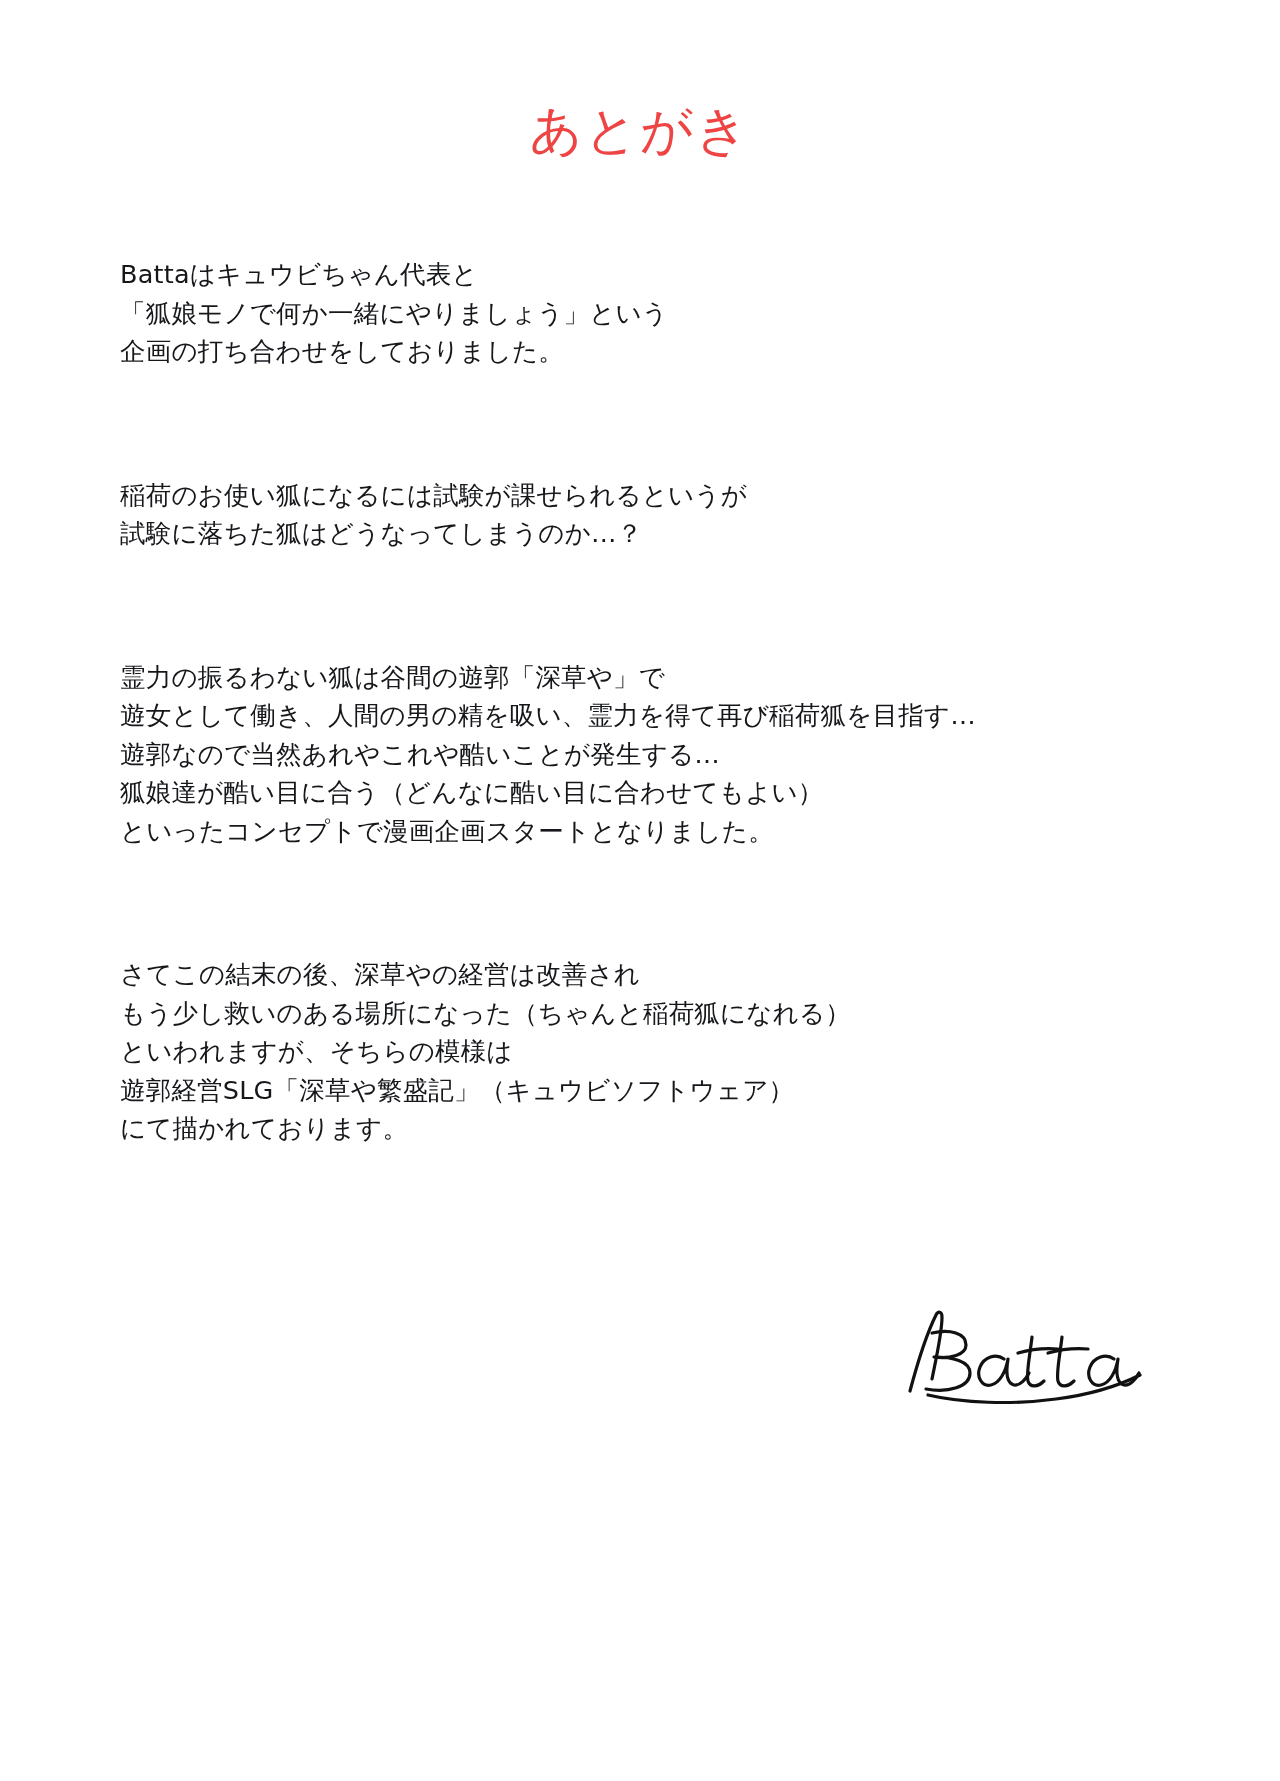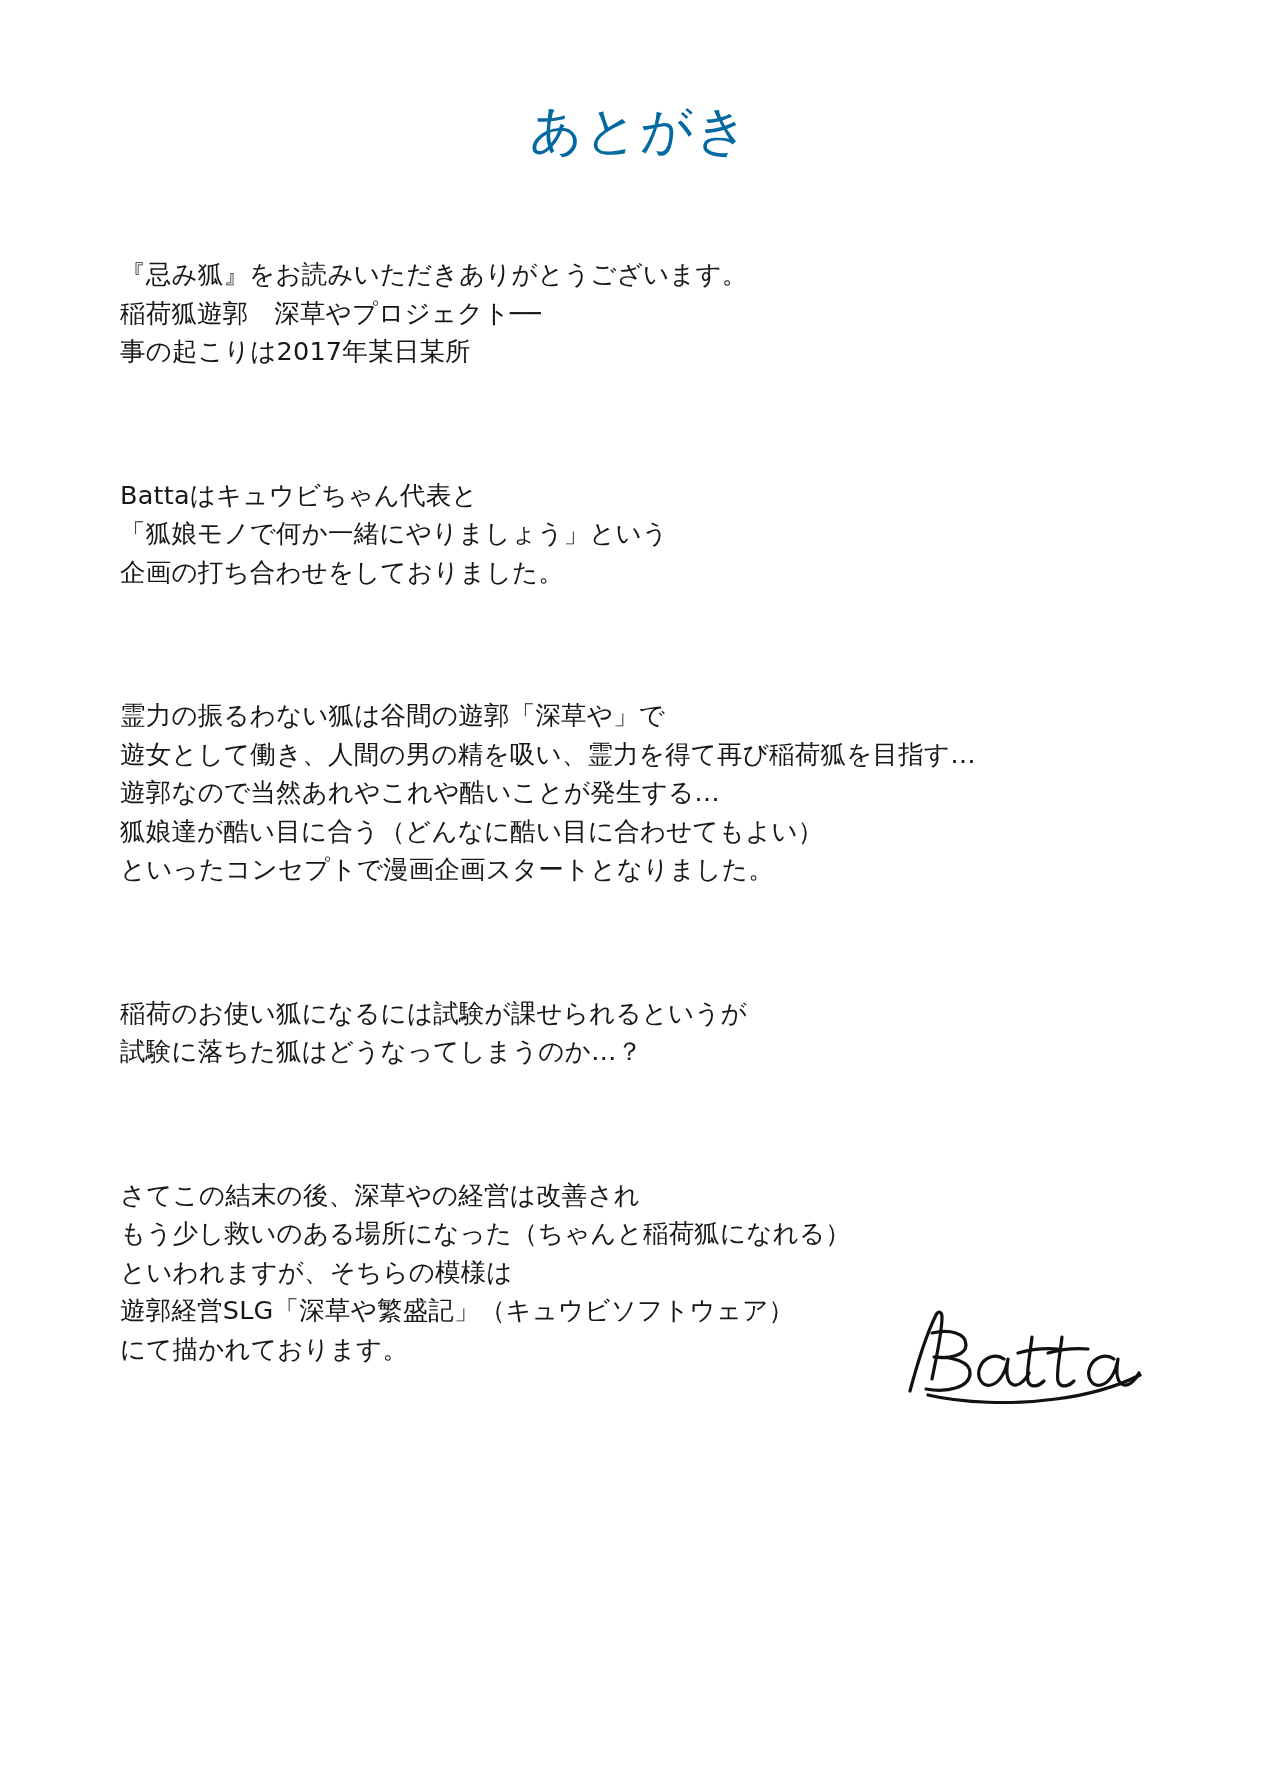--- a/index.html
+++ b/index.html
@@ -25,21 +25,21 @@
   }
   .title {
     position: absolute;
     top: 96px;
     left: 0;
     width: 1280px;
     text-align: center;
     font-size: 52px;
     font-weight: 400;
     letter-spacing: 2px;
-    color: #0369a1;
+    color: #ef4444;
     font-family: "DejaVu Sans", "Liberation Sans", sans-serif;
   }
   .body-text {
     position: absolute;
     left: 120px;
     top: 178px;
     width: 1000px;
     font-size: 25.5px;
     line-height: 38.5px;
     color: #15171a;
@@ -62,33 +62,30 @@
   .signature svg { display: block; width: 100%; height: 100%; }
 </style>
 </head>
 <body>
 
 <div class="page">
 
   <div class="title">あとがき</div>
 
   <div class="body-text">
-    <p class="para">『忌み狐』をお読みいただきありがとうございます。
-稲荷狐遊郭　深草やプロジェクト──
-事の起こりは2017年某日某所</p>
     <p class="para">Battaはキュウビちゃん代表と
 「狐娘モノで何か一緒にやりましょう」という
 企画の打ち合わせをしておりました。</p>
+    <p class="para">稲荷のお使い狐になるには試験が課せられるというが
+試験に落ちた狐はどうなってしまうのか…？</p>
     <p class="para">霊力の振るわない狐は谷間の遊郭「深草や」で
 遊女として働き、人間の男の精を吸い、霊力を得て再び稲荷狐を目指す…
 遊郭なので当然あれやこれや酷いことが発生する…
 狐娘達が酷い目に合う（どんなに酷い目に合わせてもよい）
 といったコンセプトで漫画企画スタートとなりました。</p>
-    <p class="para">稲荷のお使い狐になるには試験が課せられるというが
-試験に落ちた狐はどうなってしまうのか…？</p>
     <p class="para">さてこの結末の後、深草やの経営は改善され
 もう少し救いのある場所になった（ちゃんと稲荷狐になれる）
 といわれますが、そちらの模様は
 遊郭経営SLG「深草や繁盛記」（キュウビソフトウェア）
 にて描かれております。</p>
     
   </div>
 
   <div class="signature" title="Batta">
     <svg viewBox="0 0 260 120" xmlns="http://www.w3.org/2000/svg" aria-label="Batta">

